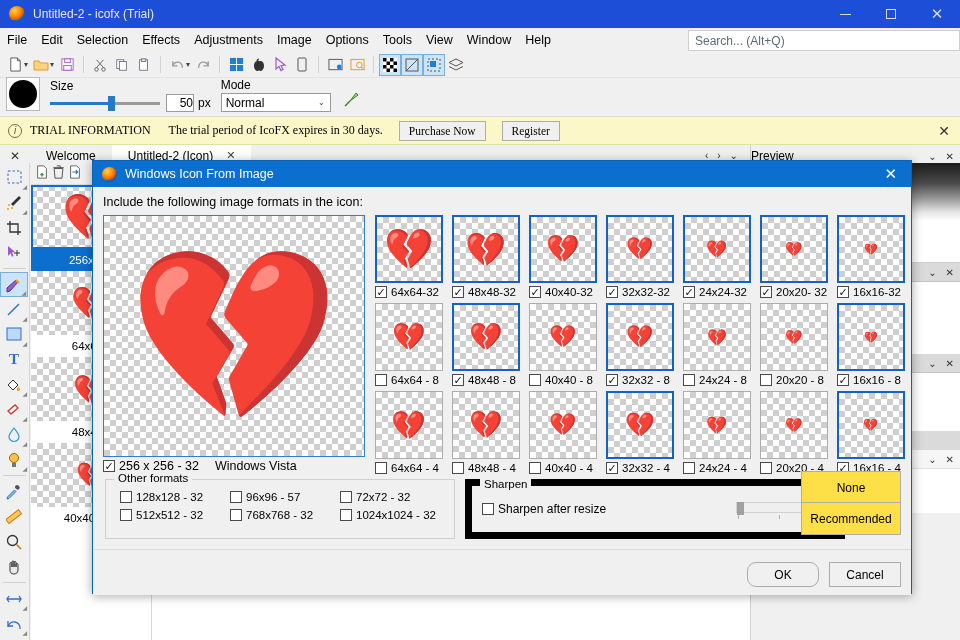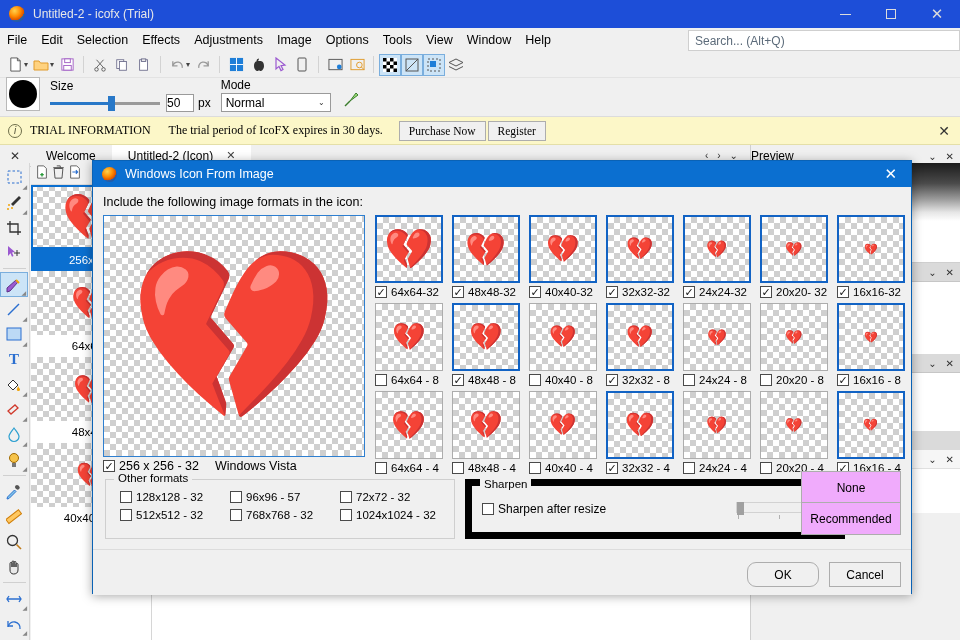--- a/index.html
+++ b/index.html
@@ -57,36 +57,36 @@
                   display:flex;align-items:center;justify-content:center;margin-bottom:1px;}
   .brush-dot { width:28px;height:28px;border-radius:50%;background:#000; }
   .optgrp { display:flex; flex-direction:column; margin-left:10px; }
   .optlabel { font-size:12px; margin-bottom:1px; }
   .optrow { display:flex; align-items:center; }
   .slider { width:110px; height:14px; position:relative; }
   .slider .track { position:absolute; top:6px; left:0; width:110px; height:3px; background:#9a9a9a; }
   .slider .fill { position:absolute; top:6px; left:0; width:62px; height:3px; background:#2878c8; }
   .slider .knob { position:absolute; top:0; left:58px; width:7px; height:15px; background:#2878c8; }
   .numbox { width:28px;height:18px;border:1px solid #9a9a9a;background:#fff;font-size:12px;
-            text-align:left; line-height:16px; margin-left:6px;}
+            text-align:right; line-height:16px; margin-left:6px;}
   .unit { font-size:12px;margin-left:4px; }
   .selectbox { width:110px;height:19px;border:1px solid #9a9a9a;background:#fff;font-size:12px;
                display:flex;align-items:center;padding-left:4px;position:relative;}
   .selectbox .chev { position:absolute; right:5px; font-size:8px; color:#333; }
 
   
   #trialbar { height:28px; background:#fcf7c8; display:flex; align-items:center; padding:0 8px;
               position:relative; border-bottom:1px solid #e4dfa8;}
   .info-circle { width:14px;height:14px;border-radius:50%;border:1px solid #6e6e4a;
     display:flex;align-items:center;justify-content:center;font-size:10px;font-style:italic;
     color:#50503a; margin-right:8px;}
   #trialbar .t1 { font-size:12px; font-family:"Liberation Serif", serif; margin-right:18px; }
   #trialbar .t2 { font-size:12px; font-family:"Liberation Serif", serif; margin-right:16px;}
   .btn-sm { height:20px; background:#f0f0f0;border:1px solid #adadad; font-size:11.5px;
-            padding:0 9px; display:flex;align-items:center; margin-right:2px;
+            padding:0 9px; display:flex;align-items:center; margin-right:16px;
             font-family:"Liberation Serif", serif;}
   #trialbar .xclose { position:absolute; right:10px; font-size:14px; color:#333; }
 
   
   #tabstrip { height:22px; background:#f0f0f0; display:flex; align-items:center; position:relative;
               border-bottom:1px solid #cfcfcf;}
   .tab-x-left { width:30px; text-align:center; font-size:12px; color:#333; }
   .tab { padding:0 16px; font-size:12px; height:22px; display:flex;align-items:center; }
   .tab.active { background:#fff; }
   .tab .xt { margin-left:13px; font-size:11px; color:#444; }
@@ -189,21 +189,21 @@
   #sharpen { position:absolute; left:372px; top:292px; width:380px; height:60px;
              border:7px solid #000000; }
   #sharpen .legend { position:absolute; top:-8px; left:8px; background:#f0f0f0; padding:0 4px; font-size:11.5px; }
   #sharpen .srow { display:flex; align-items:center; margin:16px 0 0 10px; }
   .sh-slider { position:absolute; right:16px; top:16px; width:86px; }
   .sh-track { height:11px; background:#efefef; border:1px solid #d2d2d2; position:relative; }
   .sh-knob { position:absolute; left:0; top:-1px; width:7px;height:13px; background:#a0a0a0; }
   .sh-ticks { display:flex; justify-content:space-between; margin-top:2px; padding:0 2px;}
   .sh-ticks i { display:block;width:1px;height:4px;background:#b0b0b0; }
 
-  .btn-side { position:absolute; right:10px; width:100px; height:33px; background:#f0abfc;
+  .btn-side { position:absolute; right:10px; width:100px; height:33px; background:#fde047;
               border:1px solid #adadad; font-size:12px; display:flex; align-items:center;
               justify-content:center; }
   #btn-none { top:284px; }
   #btn-recommended { top:315px; }
 
   #dlgfooter { position:absolute; left:0; right:0; bottom:0; height:46px; background:#f0f0f0;
                border-top:1px solid #dcdcdc; }
   .btn-foot { position:absolute; top:12px; width:72px; height:25px; background:#f0f0f0;
               border:1px solid #adadad; font-size:12px; display:flex; align-items:center;
               justify-content:center; }

